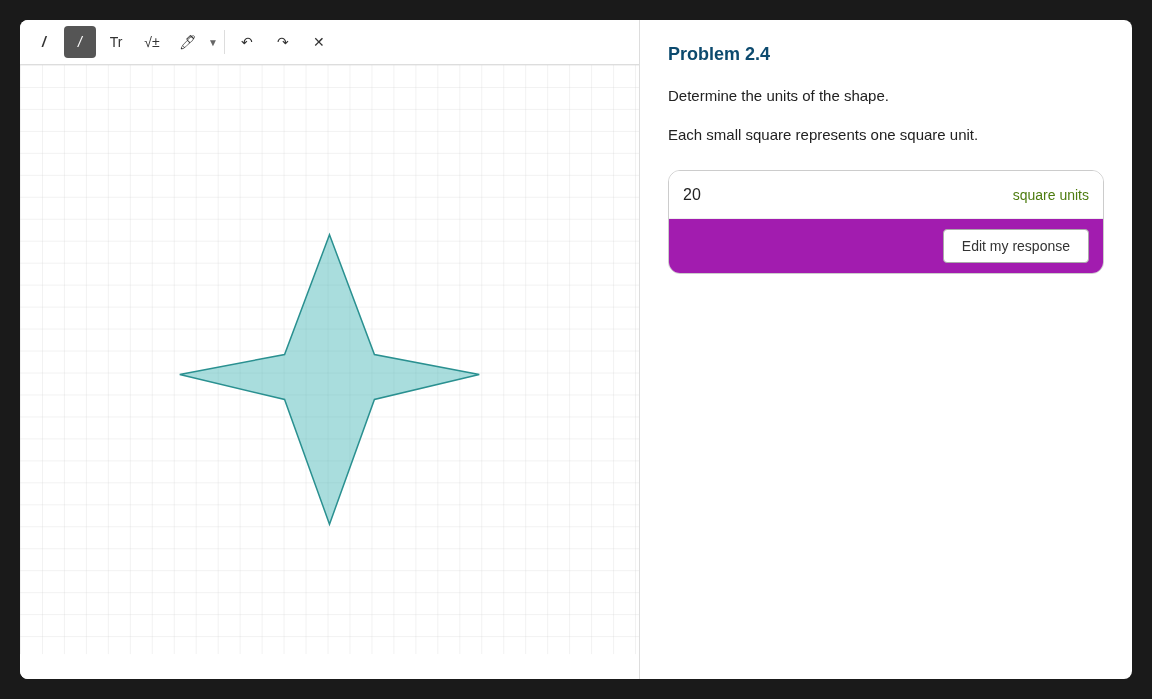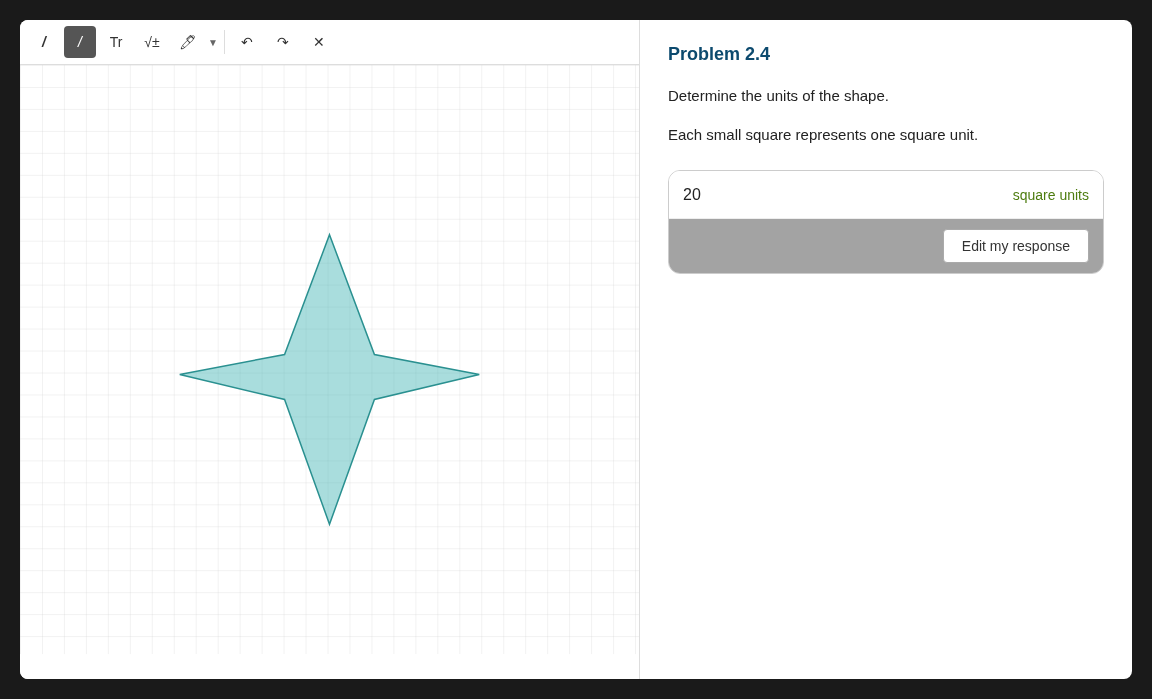--- a/index.html
+++ b/index.html
@@ -141,21 +141,21 @@
     .answer-unit {
       font-size: 14px;
       color: #4d7c0f;
       margin-left: auto;
     }
 
     .edit-row {
       display: flex;
       justify-content: flex-end;
       padding: 10px 14px;
-      background: #a3a3a3;
+      background: #a21caf;
       min-height: 48px;
     }
 
     .edit-btn {
       padding: 8px 18px;
       border: 1px solid #aaa;
       background: #fff;
       border-radius: 4px;
       font-size: 14px;
       color: #333;

